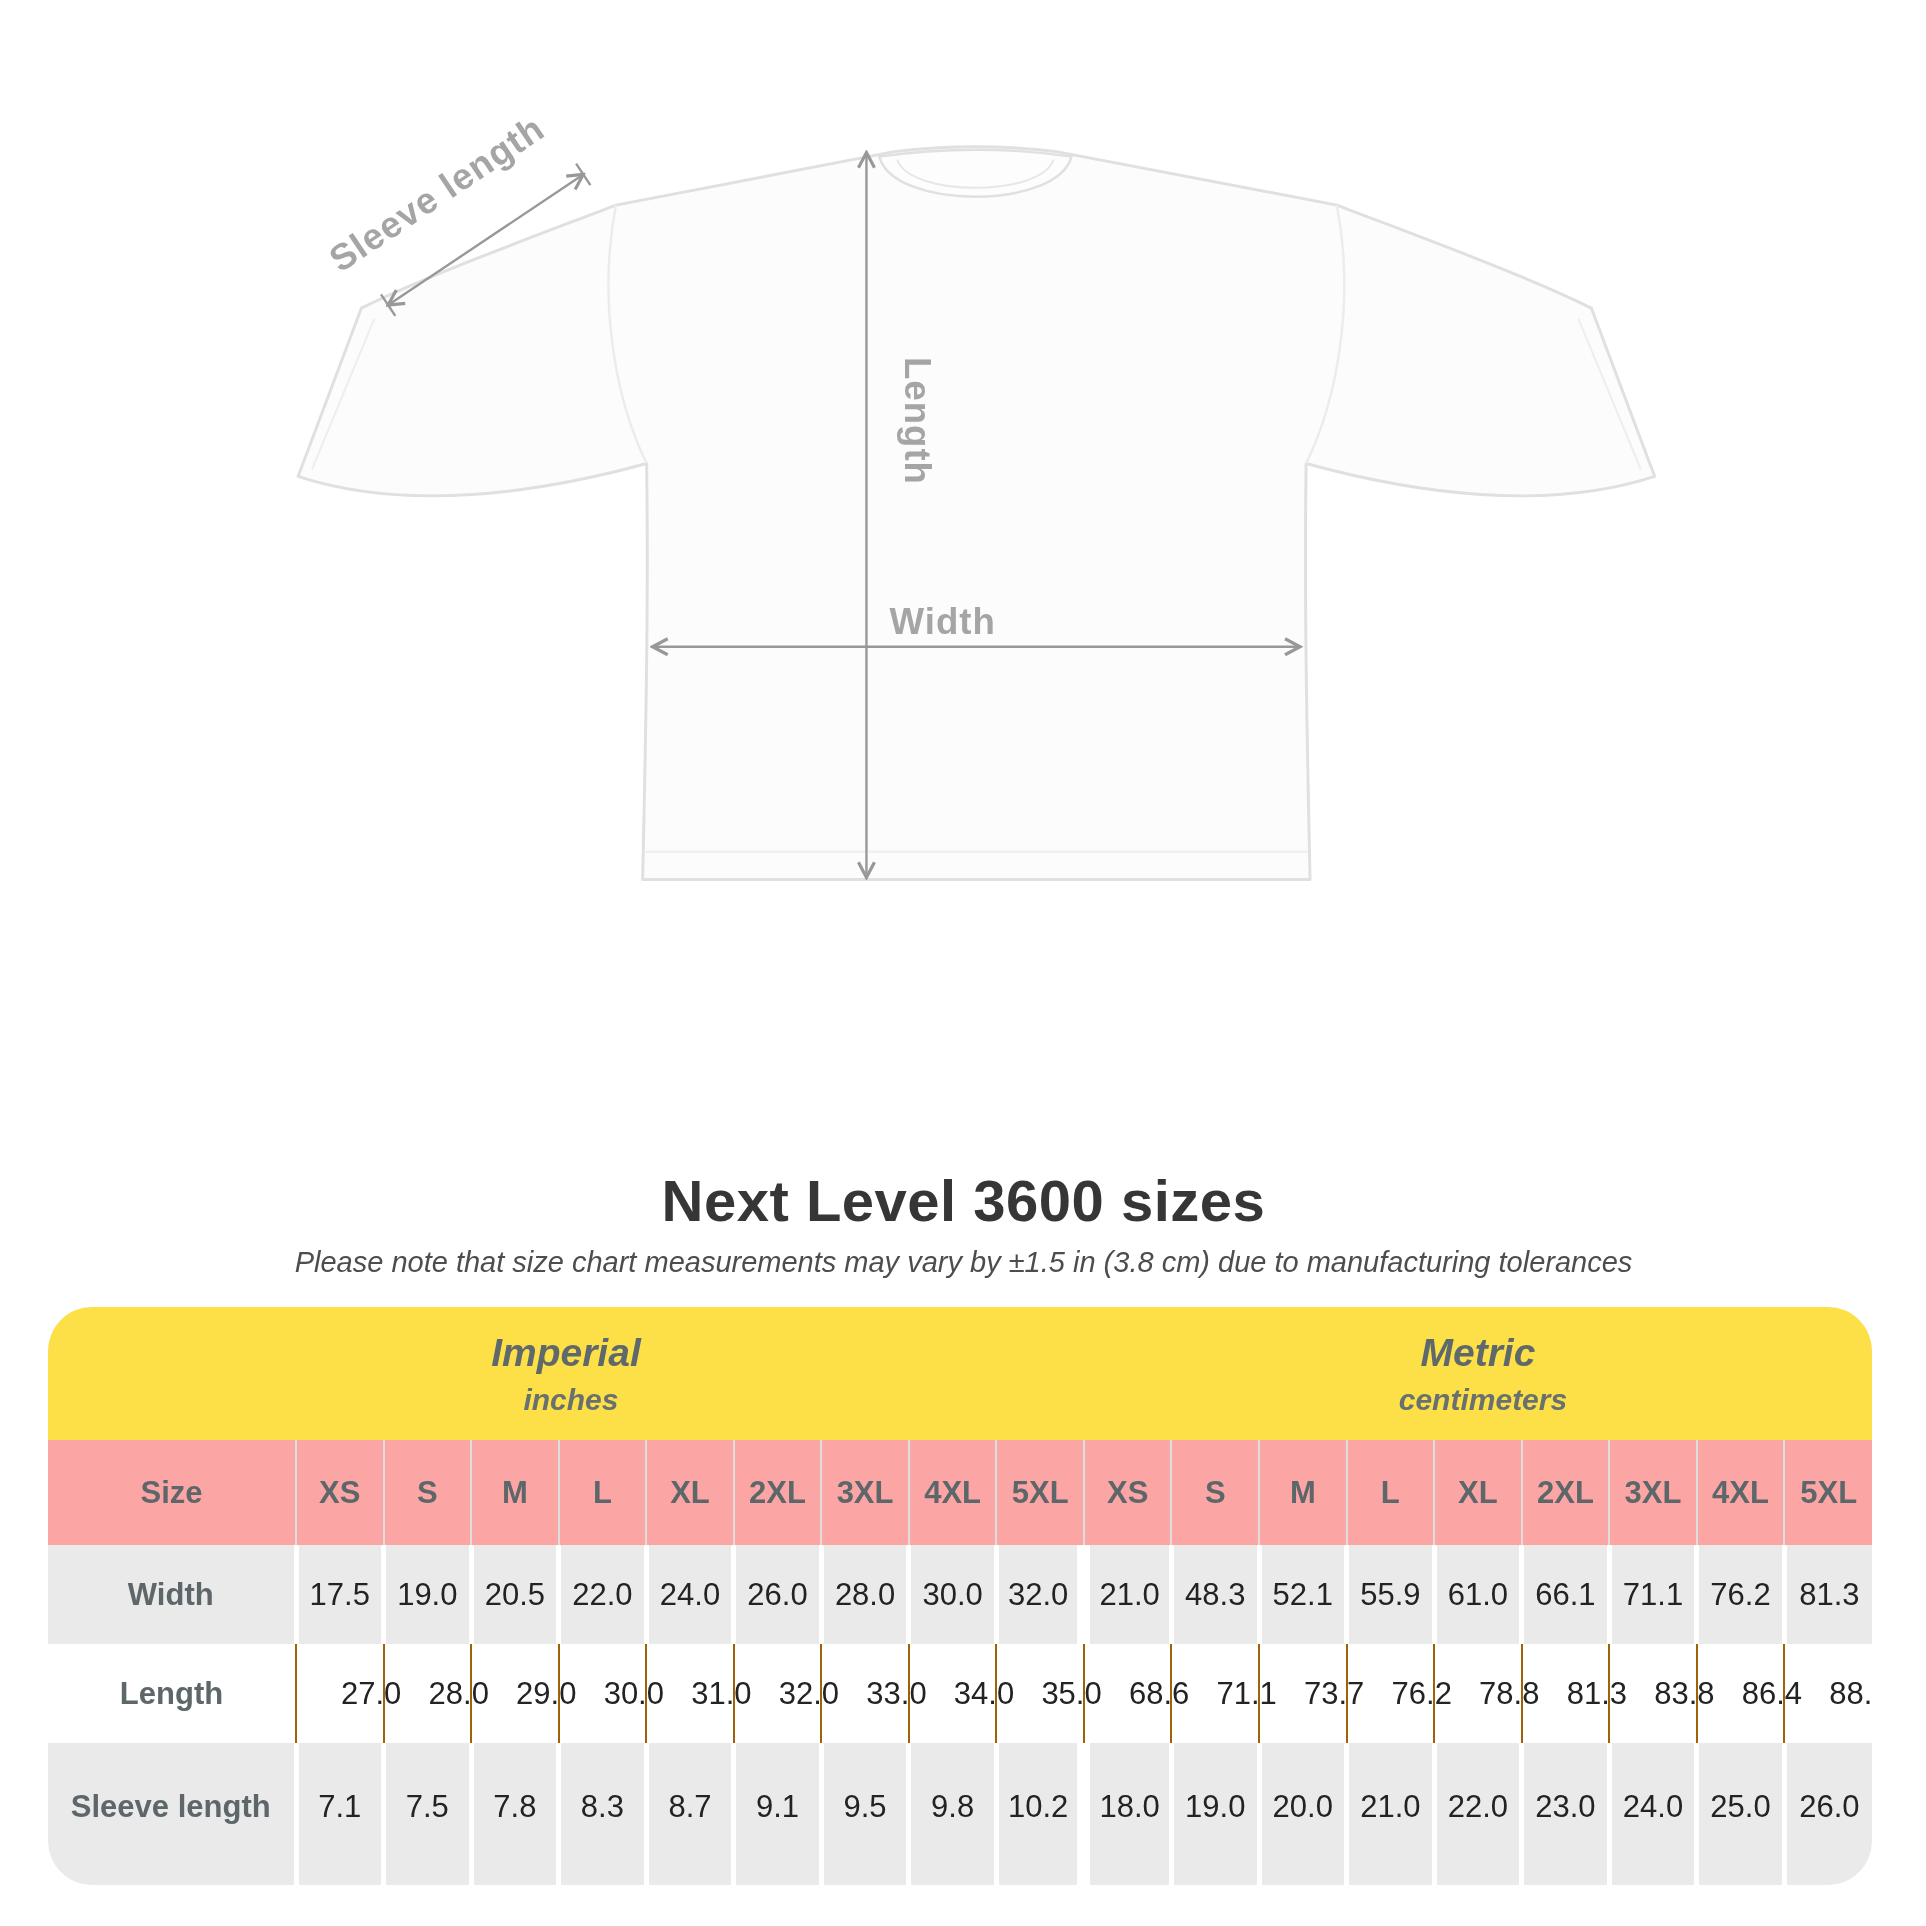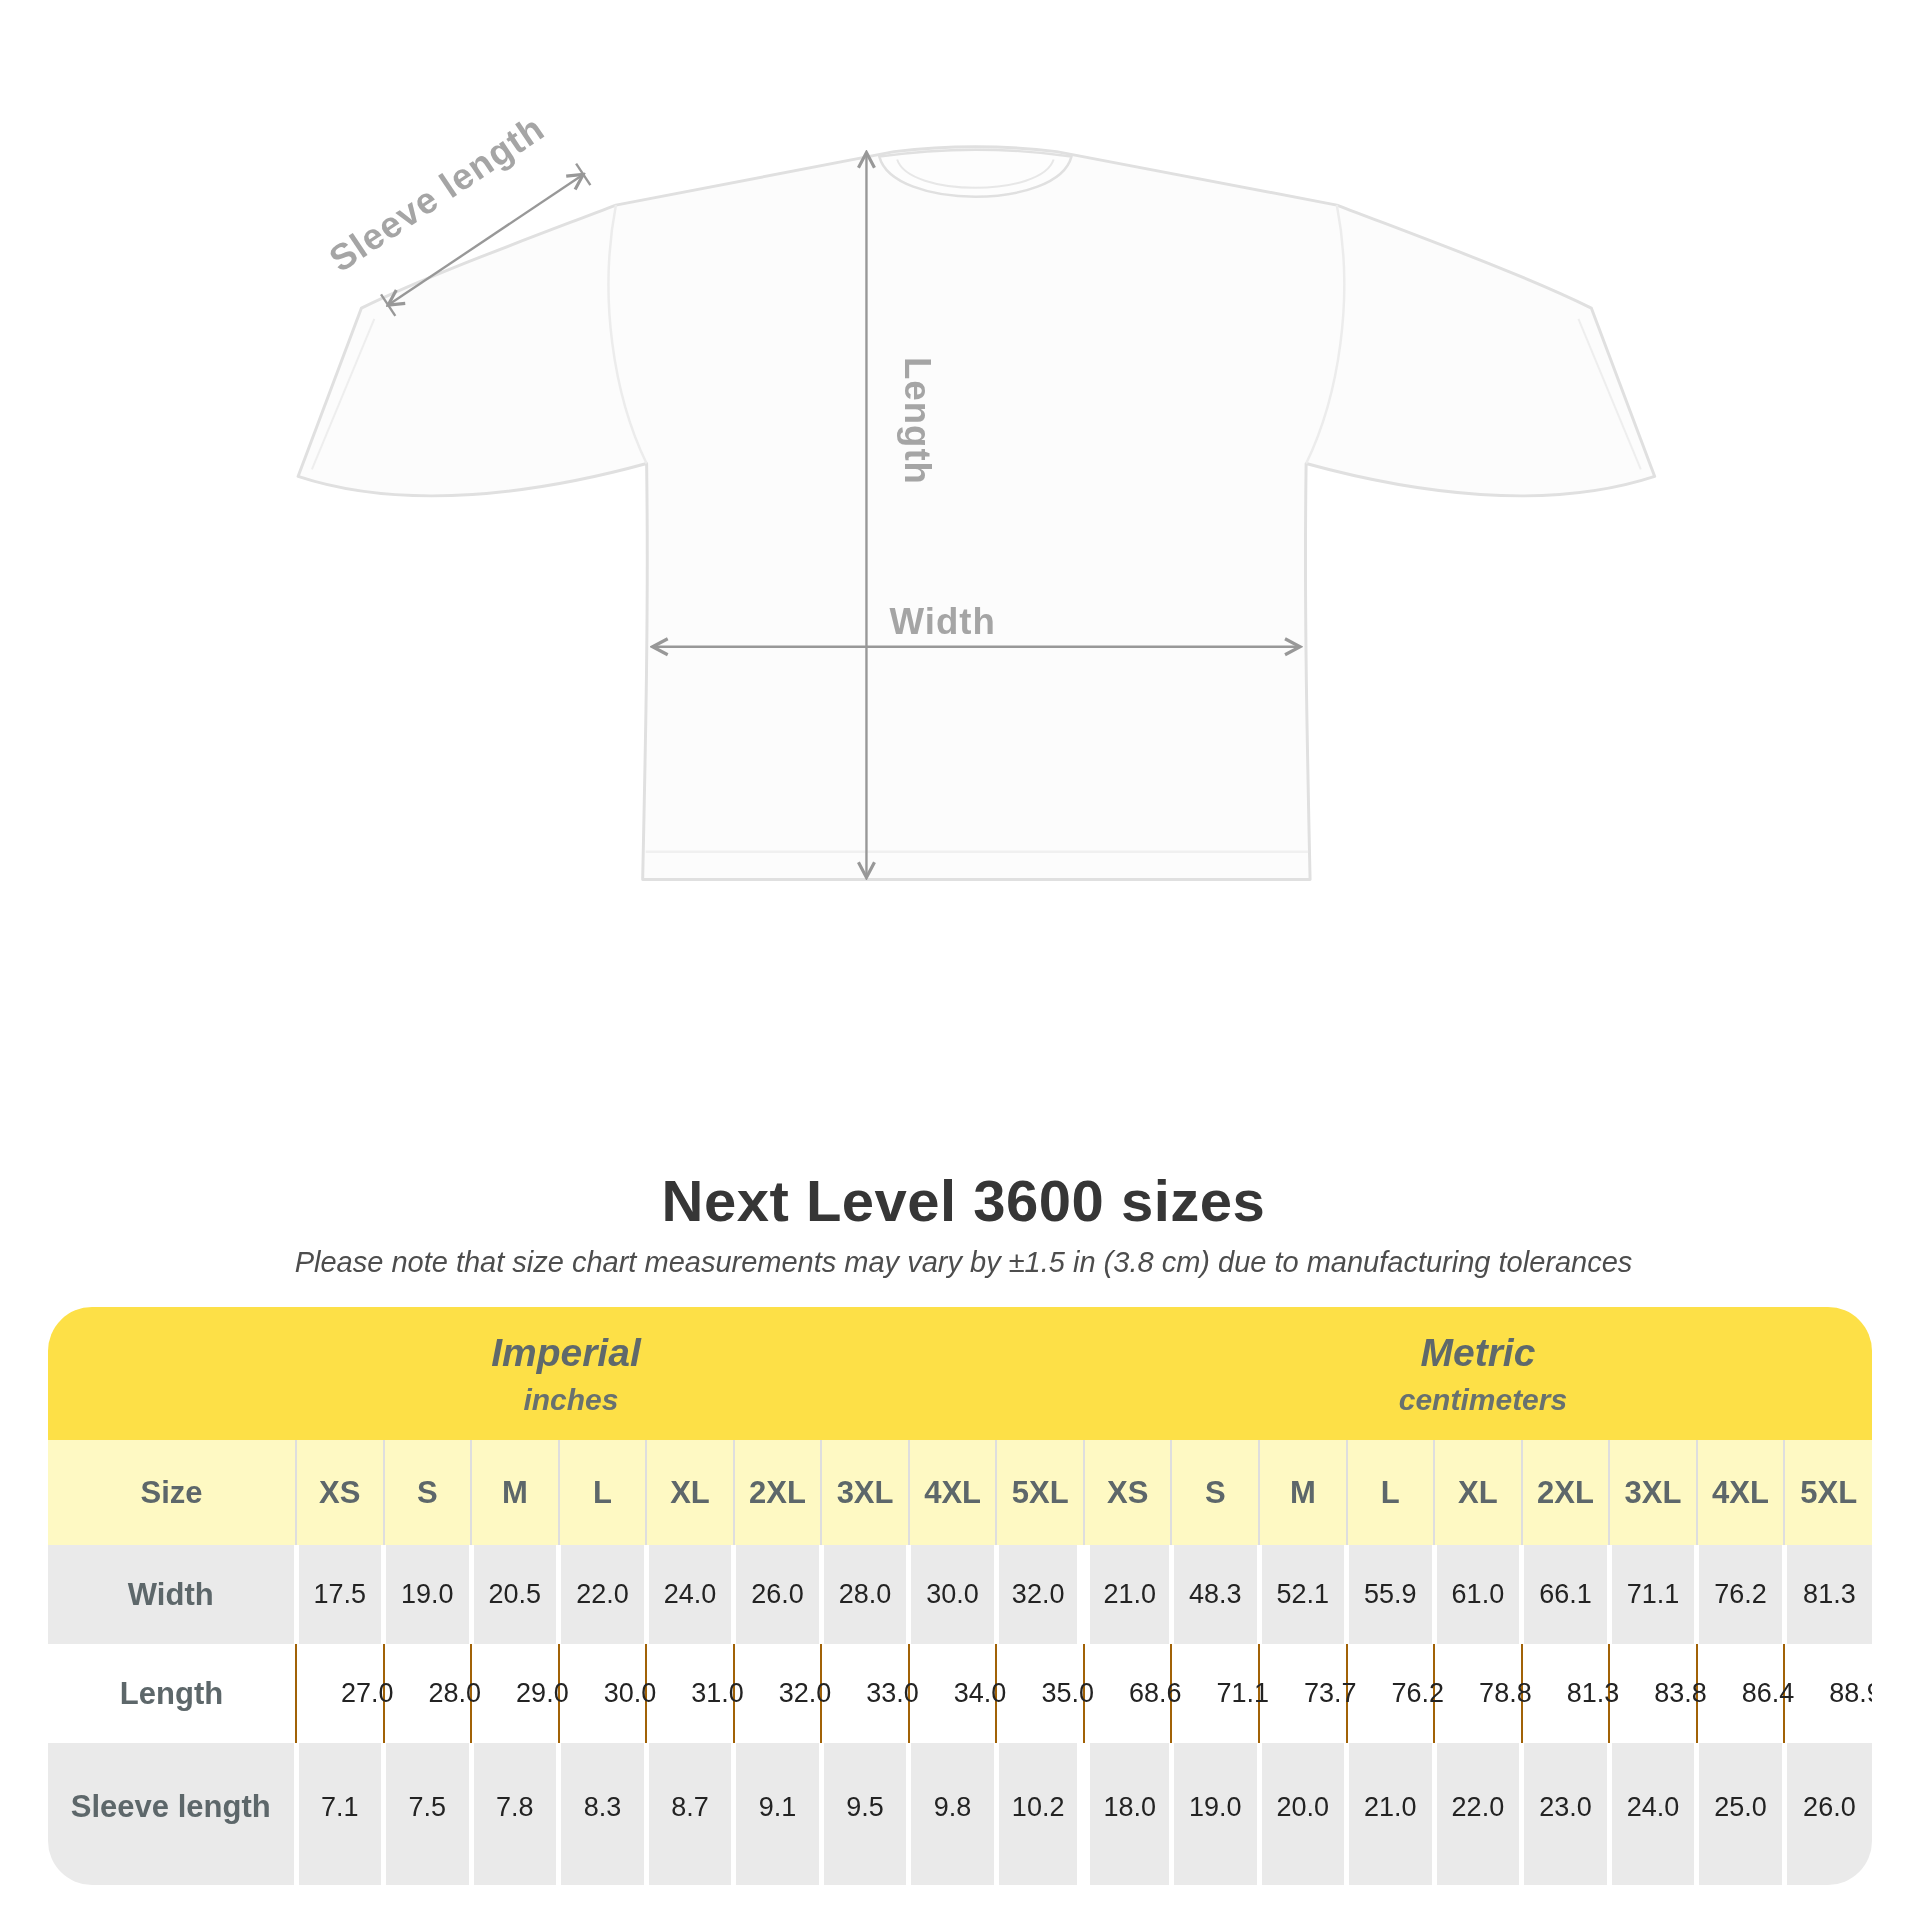--- a/index.html
+++ b/index.html
@@ -31,24 +31,24 @@
     width:100%; border-collapse:collapse; table-layout:fixed;
   }
   col.lblcol { width:248px; }
 
   tr.band th { background:#fde047; height:133px; vertical-align:middle; padding:0; }
   .band-title { font-size:39px; font-weight:bold; font-style:italic; color:#5f696b; }
   .band-sub   { font-size:30px; font-style:italic; color:#68716f; margin-top:8px;padding-left:10px; }
 
   th, td { text-align:center; vertical-align:middle; padding:0; }
 
-  tr.sizes th { height:105px; background:#fef9c3; font-size:31px; font-weight:bold; color:#5d676a; }
+  tr.sizes th { height:105px; background:#fca5a5; font-size:31px; font-weight:bold; color:#5d676a; }
   tr.sizes th + th { border-left:2px solid #dedede; }
 
-  td { height:99px; font-size:27px; color:#232323; }
+  td { height:99px; font-size:31px; color:#232323; }
   th.rowlbl { font-size:31px; font-weight:bold; color:#5d676a; }
 
   tr.g td, tr.g th { background:#eaeaea; }
   tr.g td { border-left:5px solid #ffffff; }
   tr.g td.sec { border-left-width:13px; }
 
   tr.w td, tr.w th { background:#ffffff; }
   tr.w td { border-left:2px solid #a16207;padding-left:44px; }
   tr.w td.sec { border-left-width:2px; }
 

